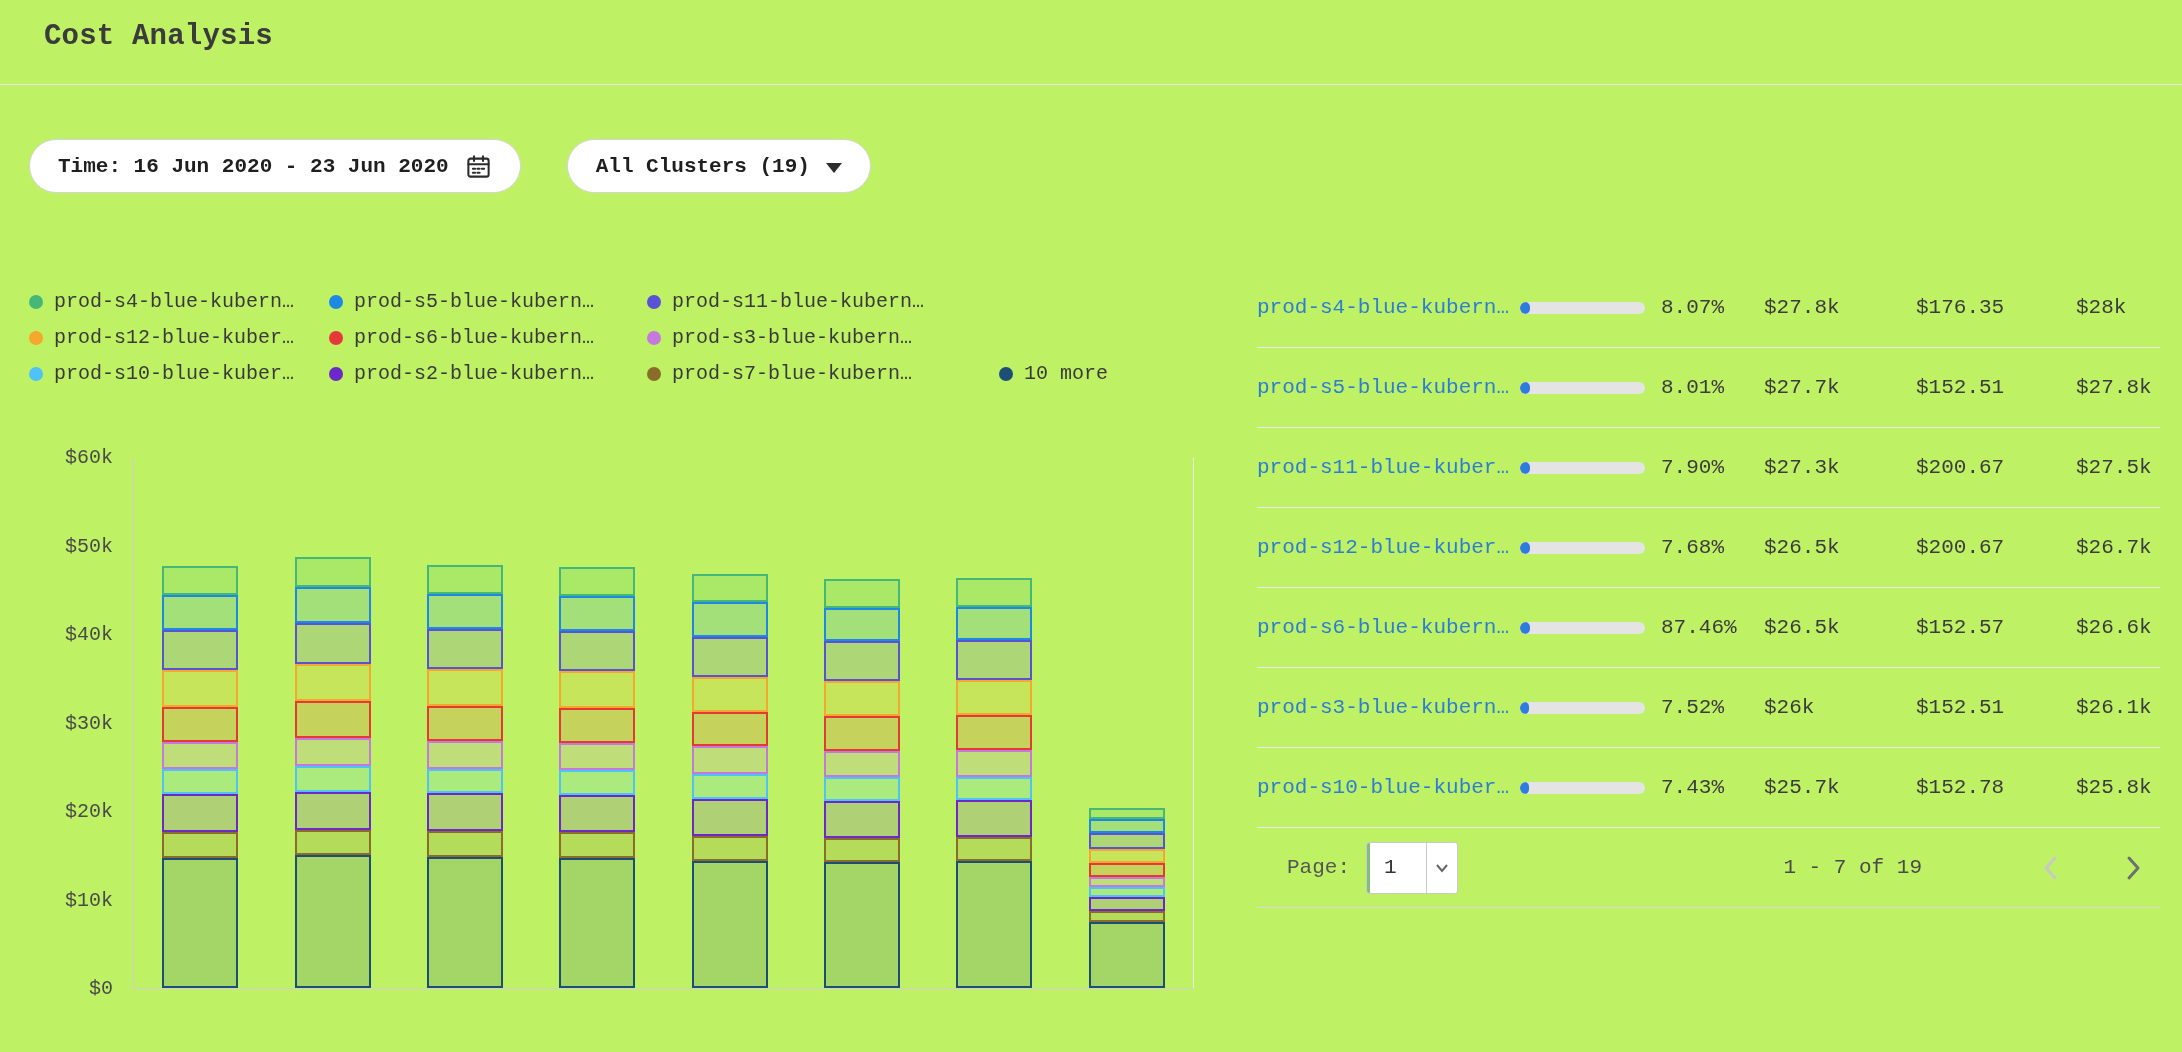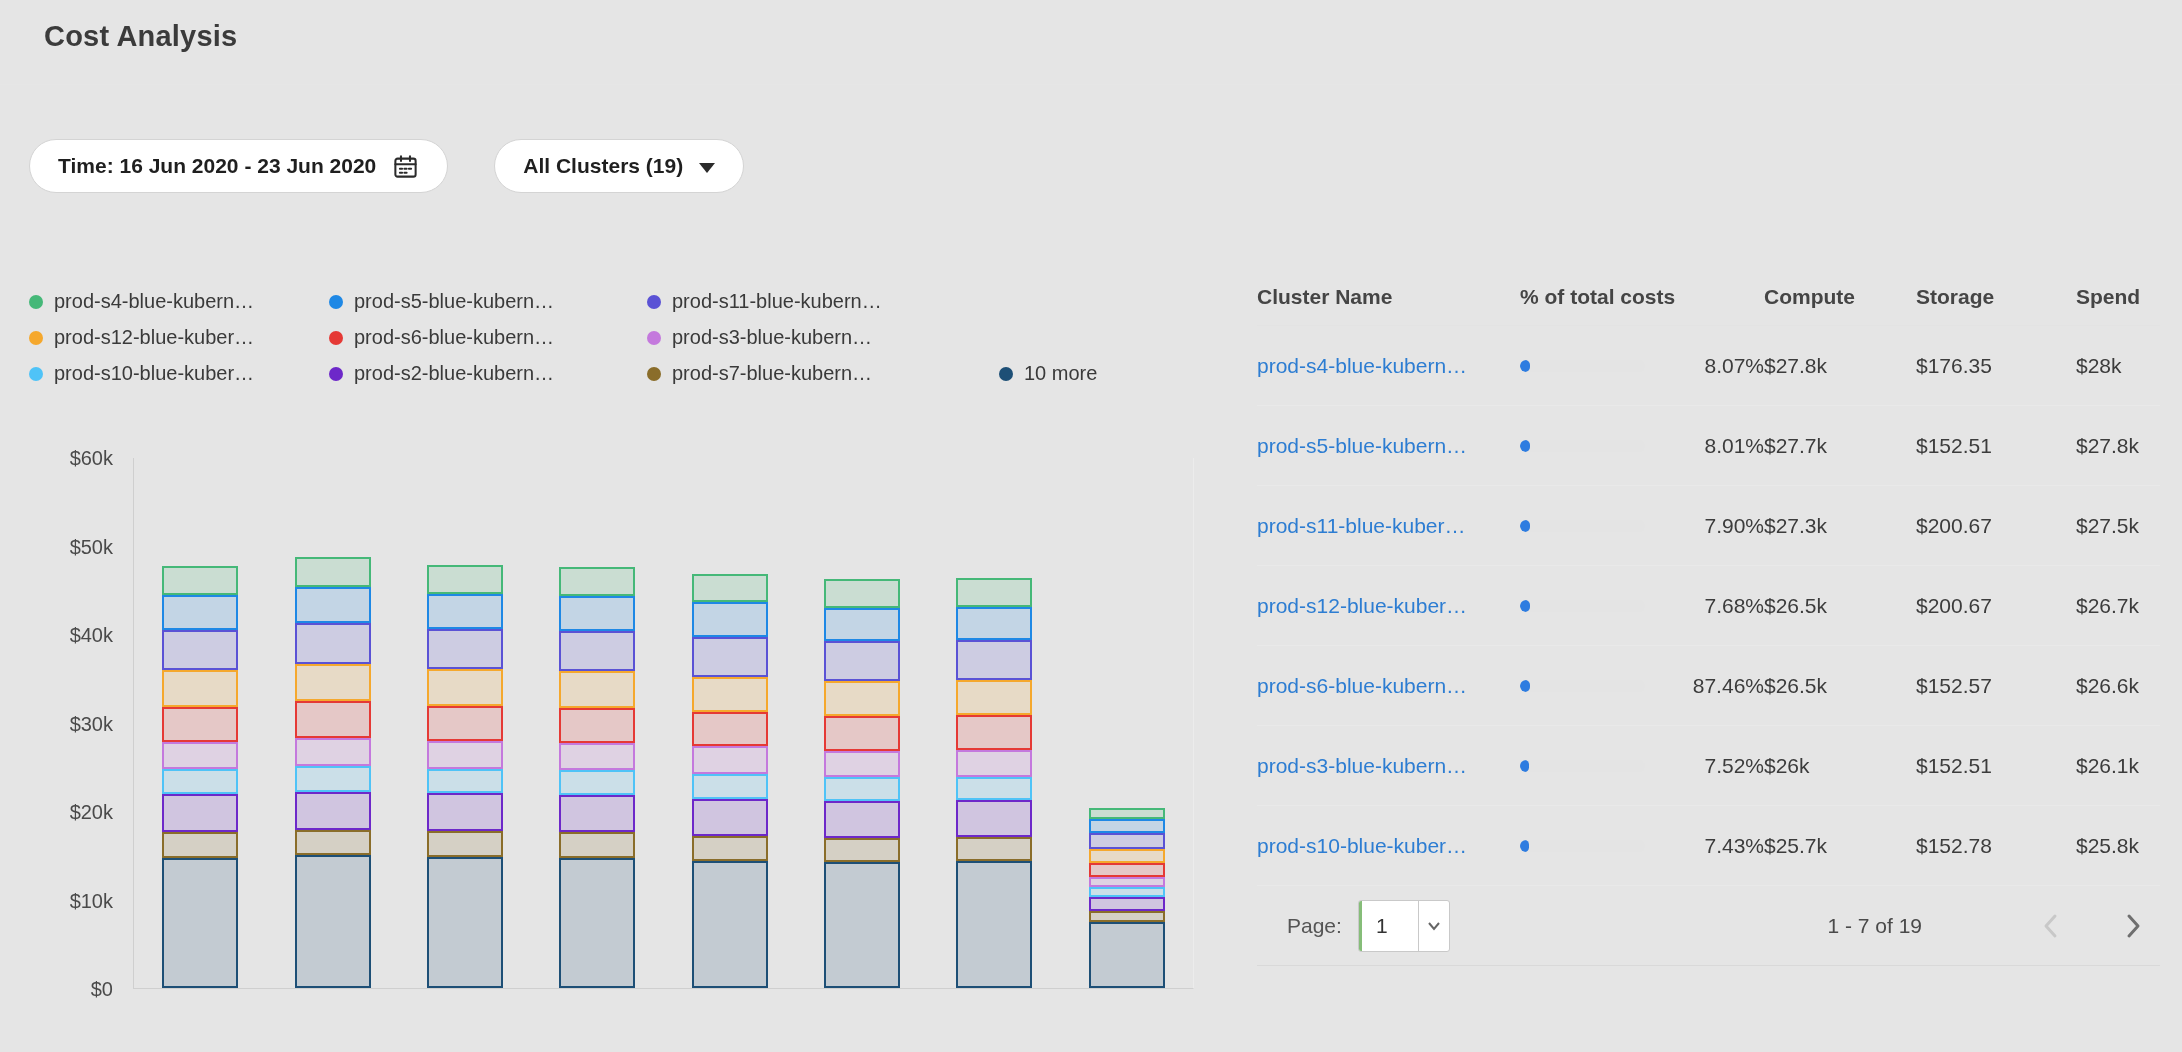--- a/index.html
+++ b/index.html
@@ -1,18 +1,18 @@
 <!DOCTYPE html>
 <html><head>
 <meta charset="utf-8">
 <style>
   * { box-sizing: border-box; }
   html,body { margin:0; padding:0; background:#fff; }
   body { font-family:"Liberation Sans", sans-serif; color:#3c3c3c; }
-  .page { position:relative; width:2182px; height:1052px; background:#e5e5e5; overflow:hidden; }
+  .page { position:relative; width:2182px; height:1052px; background:#bef264; overflow:hidden;font-family:Liberation Mono, monospace; }
 
   .title { position:absolute; left:44px; top:20px; font-size:29px; font-weight:600; color:#3b3b3b; letter-spacing:.2px; }
   .top-divider { position:absolute; left:0; top:84px; width:100%; height:1px; background:#e6e6e6; }
 
   
   .filters { position:absolute; left:29px; top:139px; display:flex; gap:46px; }
   .pill { display:flex; align-items:center; gap:16px; height:54px; padding:0 28px; border:1px solid #d4d4d4; border-radius:28px; background:#fff; font-family:inherit; font-size:21px; font-weight:700; color:#1f1f1f; cursor:pointer; }
   .caret { width:0; height:0; border-left:8px solid transparent; border-right:8px solid transparent; border-top:10px solid #2b2b2b; margin-top:3px; }
 
   
@@ -36,21 +36,21 @@
   .x-axis { position:absolute; left:104px; top:555px; width:1061px; display:flex; justify-content:space-around; }
   .x-tick { width:90px; text-align:center; font-size:20px; color:#4a4a4a; }
 
   
   .table { position:absolute; left:1257px; top:268px; width:903px; font-size:21px; }
   .thead, .trow { display:grid; grid-template-columns:263px 244px 152px 160px 1fr; align-items:center; }
   .thead { height:58px; border-bottom:1px solid #e3e3e3; color:#454545; font-weight:600; }
   .thead .cell { cursor:pointer; }
   .trow { height:80px; border-bottom:1px solid #e9e9e9; color:#3c3c3c; }
   .cell-name a { color:#2d7dd2; text-decoration:none; cursor:pointer; }
-  .pct-cell { display:flex; align-items:center; gap:16px;justify-content:space-between; }
+  .pct-cell { display:flex; align-items:center; gap:16px; }
   .pct-track { width:125px; height:12px; border-radius:6px; background:#e4e4e4; position:relative; overflow:hidden; flex:none; }
   .pct-fill { position:absolute; left:0; top:0; bottom:0; border-radius:6px; background:#2e7ce0; }
 
   .pagination { height:80px; display:flex; align-items:center; border-bottom:1px solid #d9d9d9; padding-right:8px; }
   .page-label { color:#555; margin-left:30px; }
   .page-select { margin-left:16px; height:52px; width:92px; border:1px solid #c9c9c9; border-radius:3px; display:flex; align-items:center; background:#fff; cursor:pointer; overflow:hidden; }
   .page-value { flex:1; height:100%; display:flex; align-items:center; padding-left:14px; border-left:3px solid #86bd79; color:#333; }
   .page-sep { width:1px; height:100%; background:#c9c9c9; }
   .select-chev { width:30px; display:flex; align-items:center; justify-content:center; }
   .range { margin-left:auto; margin-right:110px; color:#4a4a4a; }
@@ -248,27 +248,20 @@
           <div class="seg" title="prod-s6-blue-kubern…" style="height: 13.275px; background: rgba(229, 57, 53, 0.17); border-color: rgb(229, 57, 53);"></div>
           <div class="seg" title="prod-s12-blue-kuber…" style="height: 14.16px; background: rgba(245, 168, 45, 0.17); border-color: rgb(245, 168, 45);"></div>
           <div class="seg" title="prod-s11-blue-kubern…" style="height: 15.93px; background: rgba(90, 82, 213, 0.17); border-color: rgb(90, 82, 213);"></div>
           <div class="seg" title="prod-s5-blue-kubern…" style="height: 14.16px; background: rgba(30, 136, 229, 0.17); border-color: rgb(30, 136, 229);"></div>
           <div class="seg" title="prod-s4-blue-kubern…" style="height: 11.505px; background: rgba(69, 184, 120, 0.17); border-color: rgb(69, 184, 120);"></div>
         </div>
       </div>
   </div>
 
   <div class="table">
-    <div class="thead">
-      <div class="cell">Cluster Name</div>
-      <div class="cell">% of total costs</div>
-      <div class="cell">Compute</div>
-      <div class="cell">Storage</div>
-      <div class="cell">Spend</div>
-    </div>
 
     <div>
         <div class="trow">
           <div class="cell cell-name"><a>prod-s4-blue-kubern…</a></div>
           <div class="cell pct-cell">
             <div class="pct-track">
               <div class="pct-fill" style="width: 8.07%;"></div>
             </div>
             <div class="pct-text">8.07%</div>
           </div>

